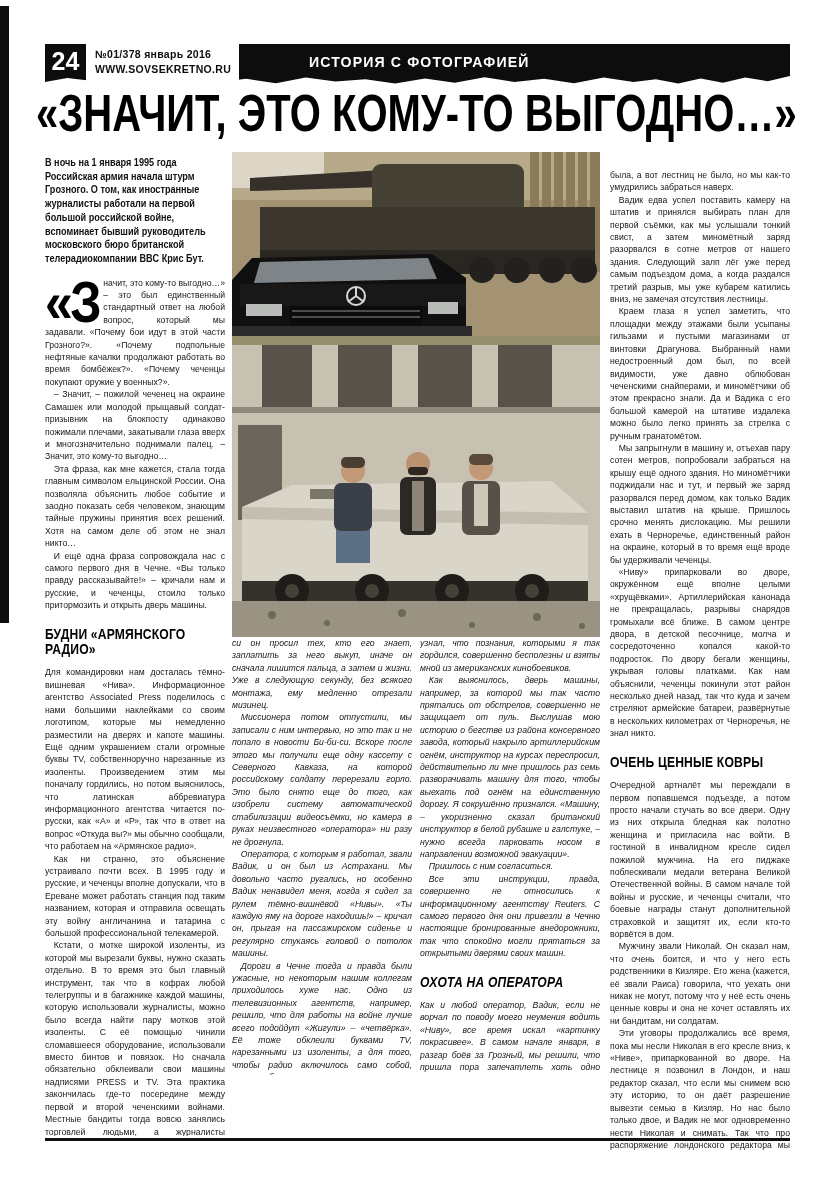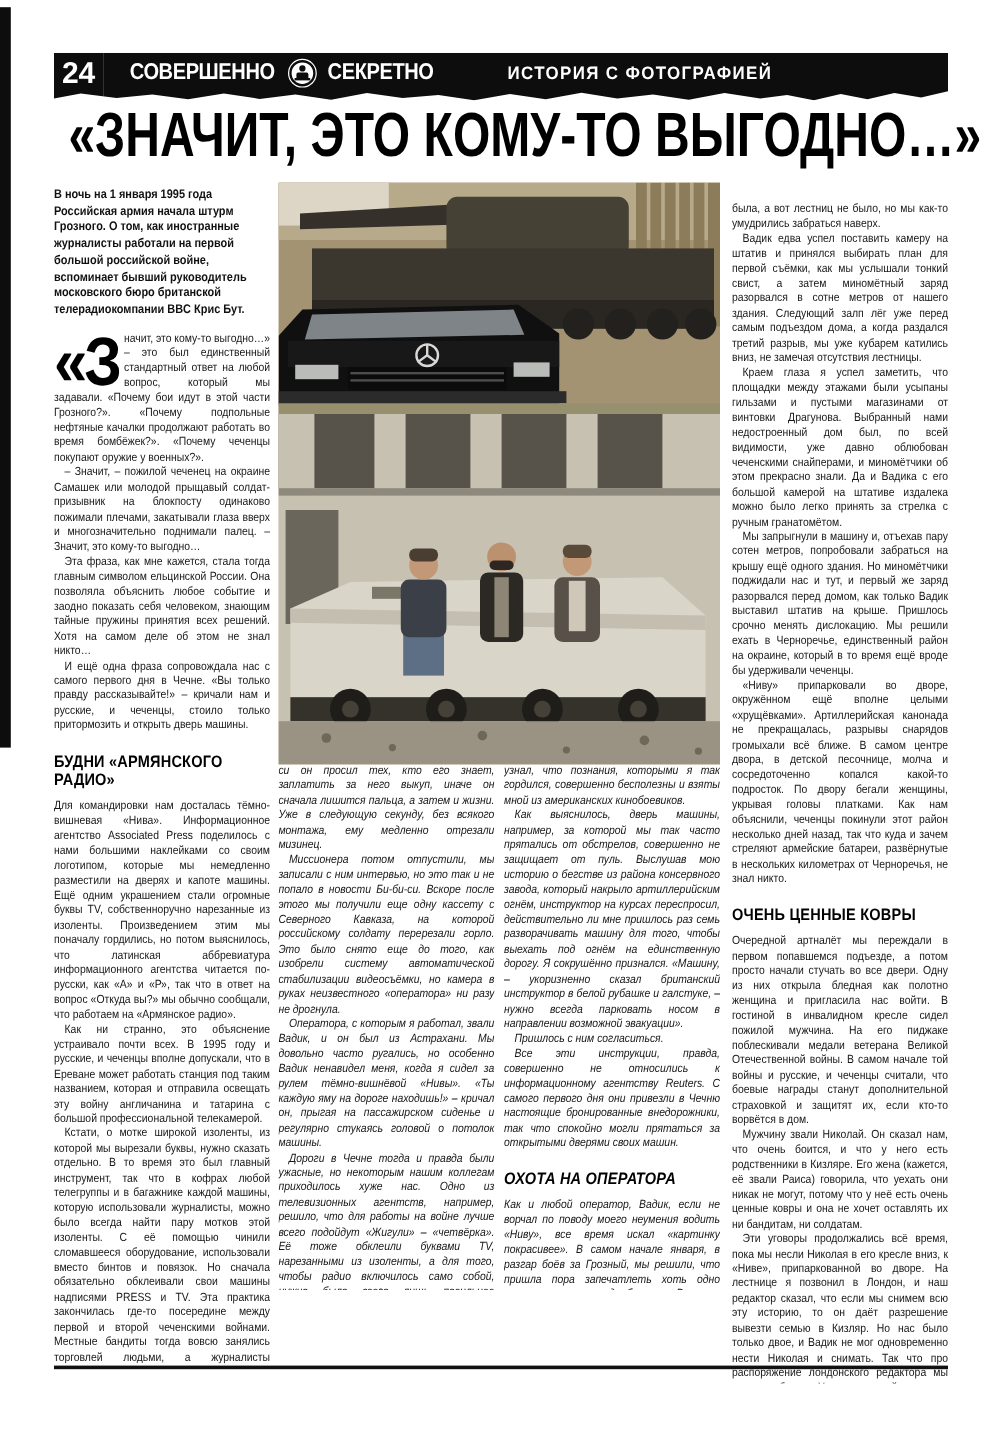--- a/index.html
+++ b/index.html
@@ -41,21 +41,21 @@
     font-size: 19px; font-weight: 900; letter-spacing: -.4px;
     transform: scaleX(.88); transform-origin: center;
     white-space: nowrap;
   }
   .emblem { width: 26px; height: 26px; margin: 0 2px; flex: 0 0 auto; }
   .section-title {
     margin-left: 56px; font-size: 15px; font-weight: 800; letter-spacing: 1.2px;
     transform: scaleX(.94); transform-origin: left center; white-space: nowrap;
   }
   
-  .headline-wrap { position: absolute; left: 57px; top: 87px; width: 745px; height: 54px; overflow: visible; }
+  .headline-wrap { position: absolute; left: 36px; top: 87px; width: 745px; height: 54px; overflow: visible; }
   .headline {
     display: inline-block; white-space: nowrap;
     font-size: 52px; line-height: 52px; font-weight: 900; color: #000;
     transform: scaleX(.77); transform-origin: 0 0; letter-spacing: 0;
   }
   
   .cond { width: 205px; transform: scaleX(.878); transform-origin: 0 0; }
   .col { position: absolute; overflow: hidden; }
   .col1 { left: 45px;  top: 152px; width: 181px; height: 984px; }
   .col4 { left: 610px; top: 169px; width: 181px; height: 984px; }
@@ -93,32 +93,25 @@
     background: #111;
   }
 </style>
 </head>
 <body>
 
 <div class="left-strip"></div>
 
 <div class="header">
   <div class="page-num">24</div>
+  <div class="issue-box">
+    <span>№01/378  январь 2016</span>
+    <span>WWW.SOVSEKRETNO.RU</span>
+  </div>
   <div class="header-bar">
-    <div class="masthead">
-      <span class="word">СОВЕРШЕННО</span>
-      <svg class="emblem" viewBox="0 0 26 26">
-        <circle cx="13" cy="13" r="12" fill="#ffffff"></circle>
-        <circle cx="13" cy="13" r="10" fill="none" stroke="#0d0d0d" stroke-width="2"></circle>
-        <circle cx="13" cy="9" r="2.6" fill="#0d0d0d"></circle>
-        <rect x="8" y="12.5" width="10" height="6" rx="1.5" fill="#0d0d0d"></rect>
-        <rect x="6.5" y="17" width="13" height="2" fill="#0d0d0d"></rect>
-      </svg>
-      <span class="word">СЕКРЕТНО</span>
-    </div>
     <span class="section-title">ИСТОРИЯ С ФОТОГРАФИЕЙ</span>
   </div>
 </div>
 
 <div class="headline-wrap">
   <span class="headline">«ЗНАЧИТ, ЭТО КОМУ-ТО ВЫГОДНО…»</span>
 </div>
 
 <div class="col col1">
   <div class="cond">

